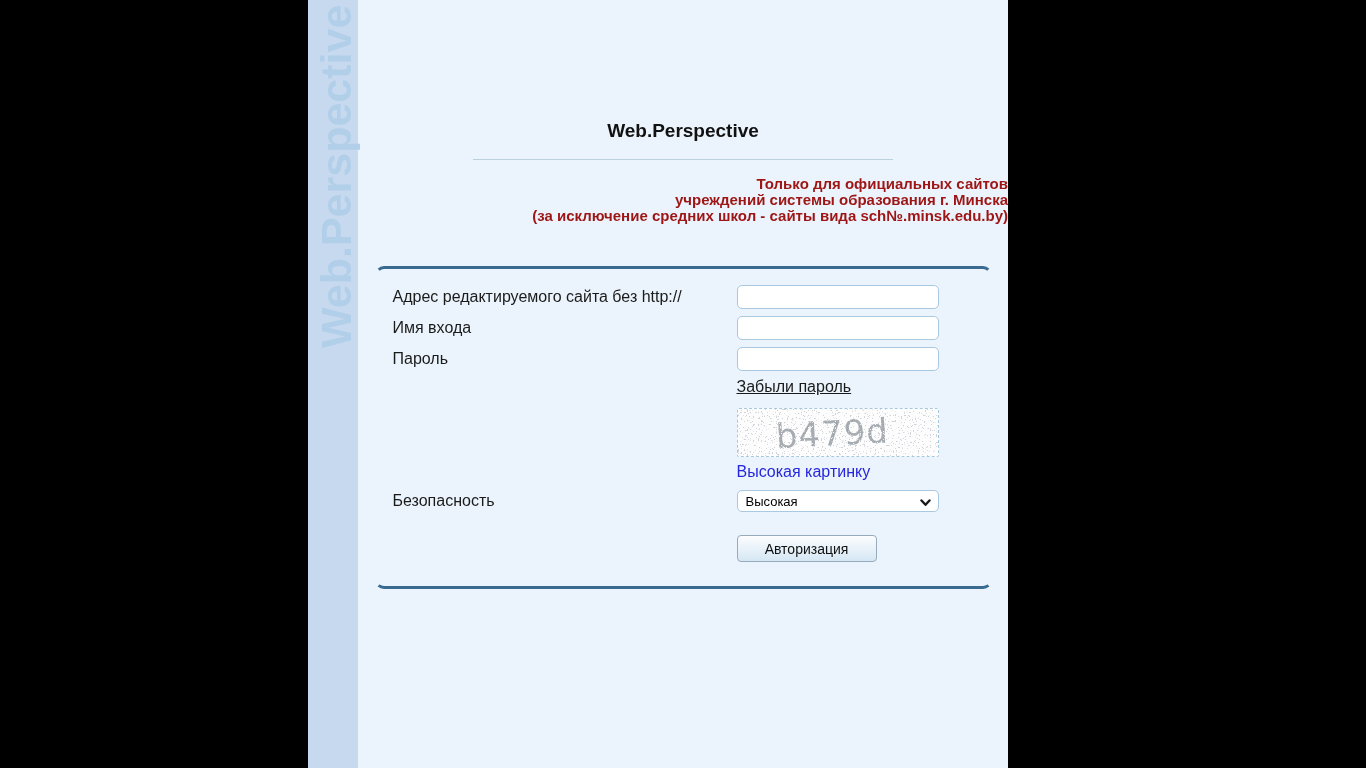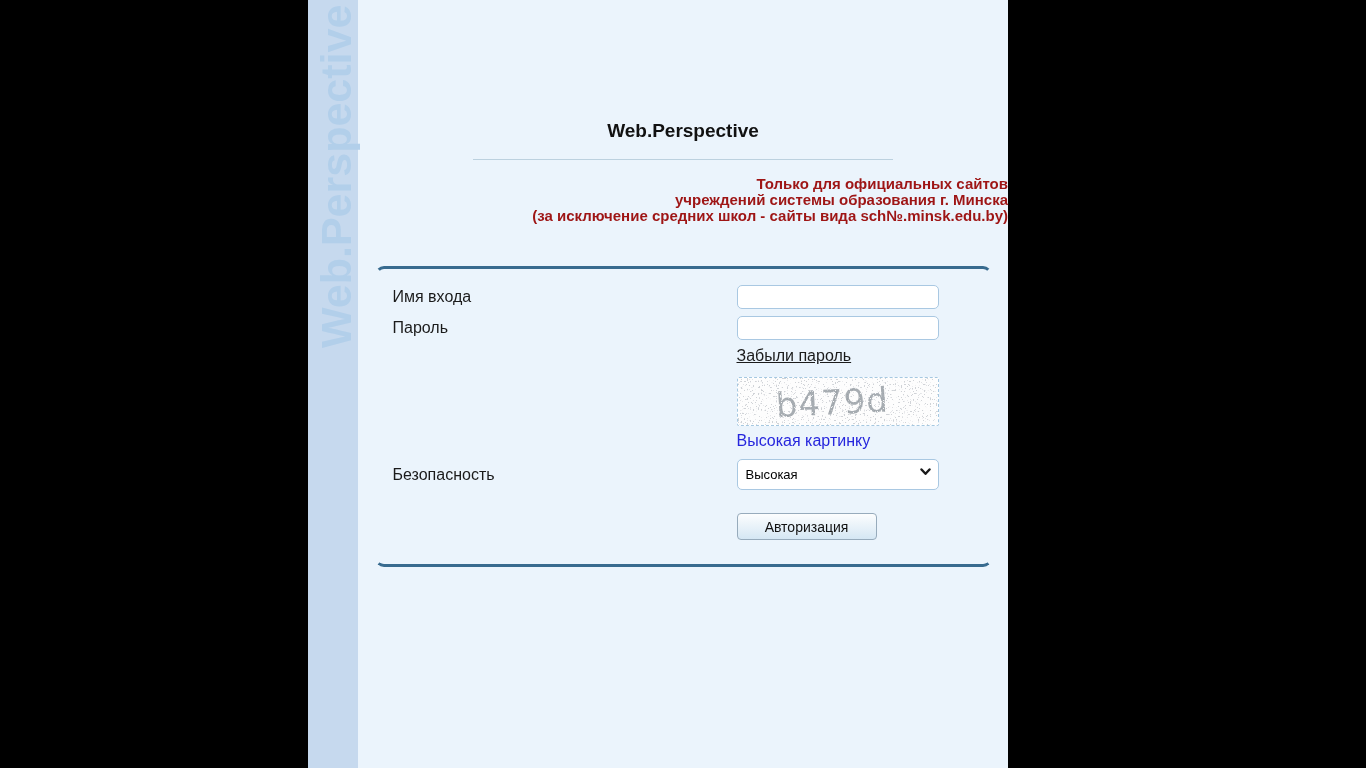--- a/index.html
+++ b/index.html
@@ -32,21 +32,21 @@
   input.txt { width:202px; height:24px; border:1px solid #a9c8e2;
               border-radius:5px; background:#fff; padding:2px 6px;
               font-size:13px; font-family:"Liberation Sans",sans-serif; outline:none; }
   .link-dark { font-size:16px; color:#1b1b1b; text-decoration:underline; cursor:pointer; }
   .link-blue { font-size:16px; color:#2626dd; text-decoration:none; cursor:pointer; }
   .row-forgot { margin:3px 0 12px 0; }
   .row-refresh { margin:6px 0 9px 0; }
   .captcha-box { width:202px; height:49px; border:1px dashed #a5c8e1;
                  border-radius:2px; background:#fff; overflow:hidden; }
   .selwrap { position:relative; width:202px; }
-  select.sec { width:202px; height:31px; border:1px solid #a9c8e2; border-radius:5px;
+  select.sec { width:202px; height:22px; border:1px solid #a9c8e2; border-radius:5px;
                background:#fff; font-size:13px; padding:0 24px 0 8px;
                font-family:"Liberation Sans",sans-serif;
                appearance:none; -webkit-appearance:none; outline:none; }
   .chev { position:absolute; right:8px; top:9px; pointer-events:none; }
   .row-submit { margin-top:23px; margin-bottom:0;align-items:center; }
   button.auth { width:140px; height:27px; border:1px solid #97abbc; border-radius:4px;
                 background:linear-gradient(#fcfdfe,#d5e7f4); font-size:14px;
                 color:#111; font-family:"Liberation Sans",sans-serif; cursor:pointer; }
   .footer { margin-top:29px; text-align:center; font-size:16px; color:#1b1b1b; }
   .footer a { color:#1b1b1b; text-decoration:underline; cursor:pointer; }
@@ -64,20 +64,24 @@
     <div class="divider"></div>
 
     <div class="notice">
       <div>Только для официальных сайтов</div>
       <div>учреждений системы образования г. Минска</div>
       <div>(за исключение средних школ - сайты вида sch№.minsk.edu.by)</div>
     </div>
 
     <div class="panel">
 
+      <div class="row">
+        <div class="lbl">Адрес редактируемого сайта без http://</div>
+        <div class="fld"><input class="txt" type="text" style=""></div>
+      </div>
 
       <div class="row">
         <div class="lbl">Имя входа</div>
         <div class="fld"><input class="txt" type="text" style=""></div>
       </div>
 
       <div class="row">
         <div class="lbl">Пароль</div>
         <div class="fld"><input class="txt" type="password" style=""></div>
       </div>

